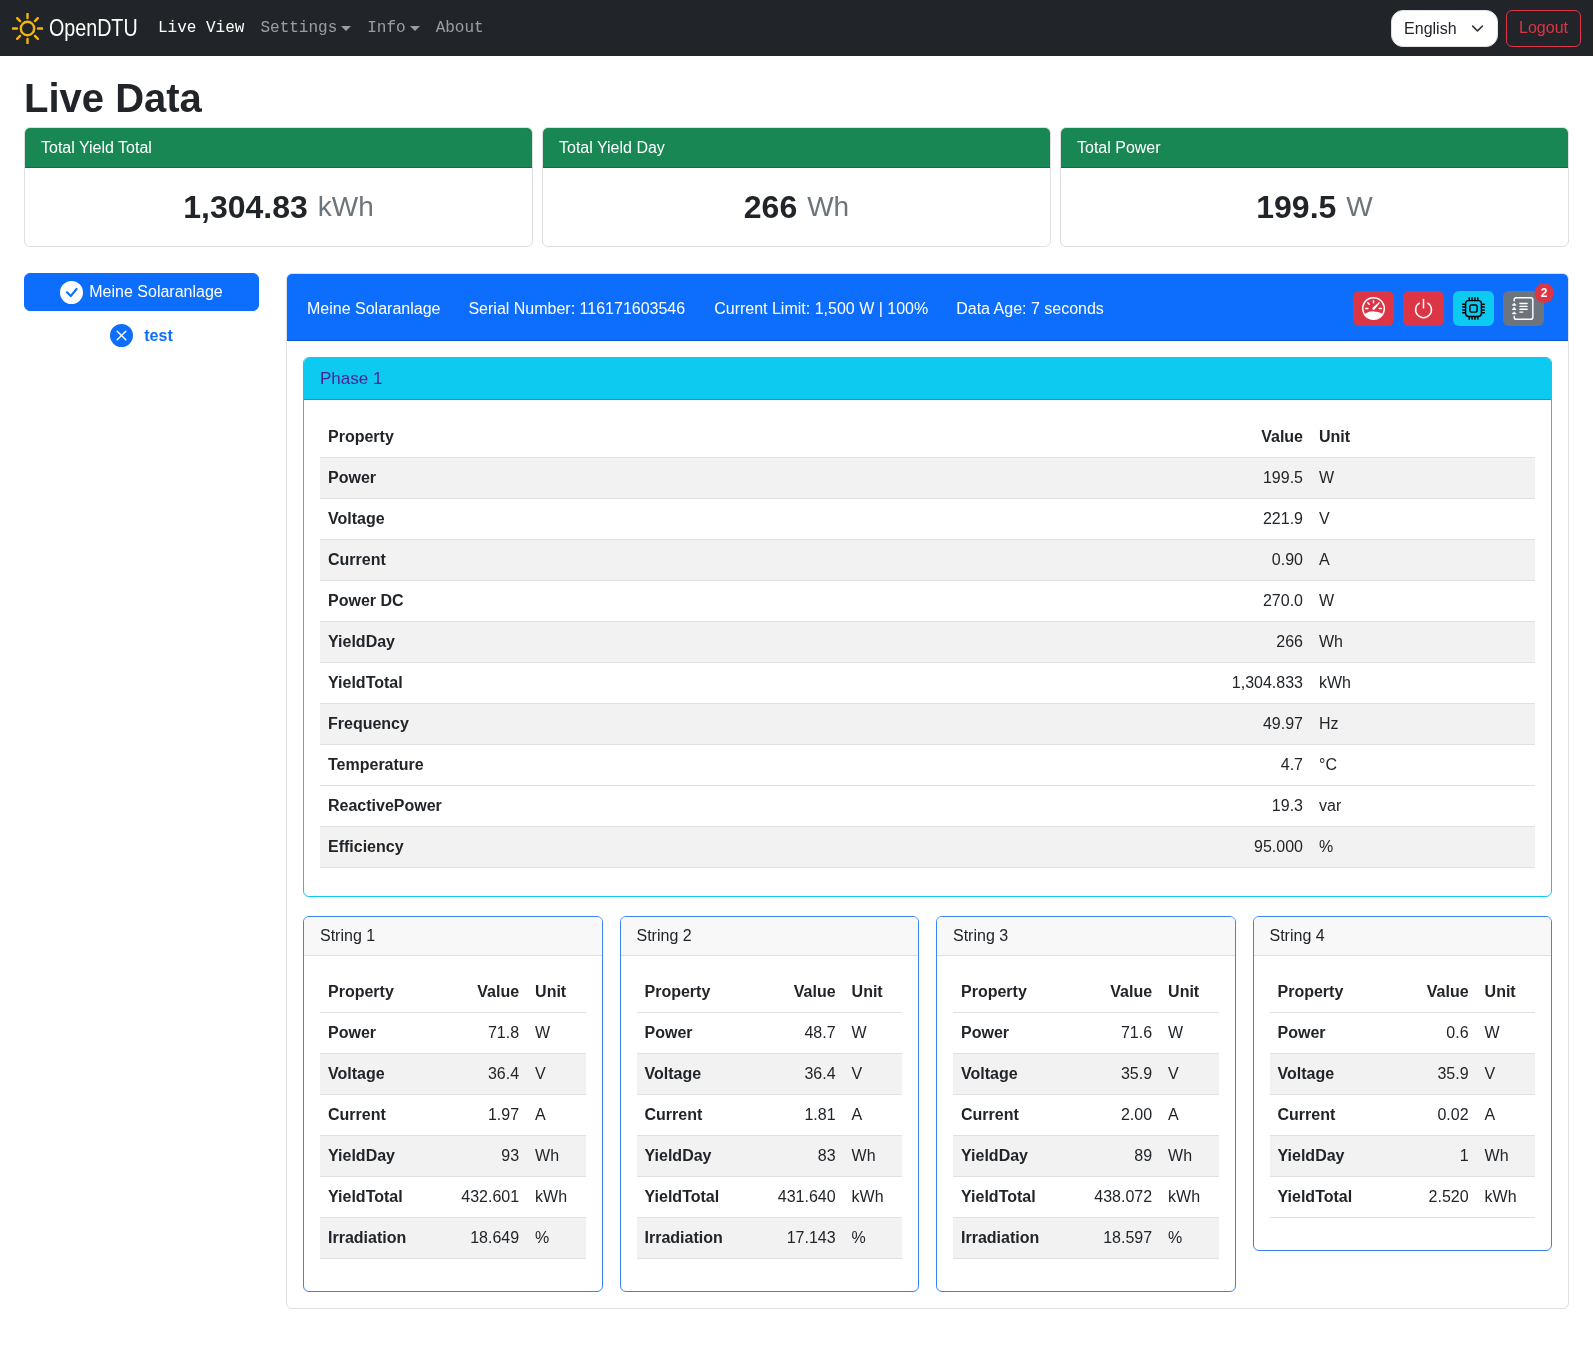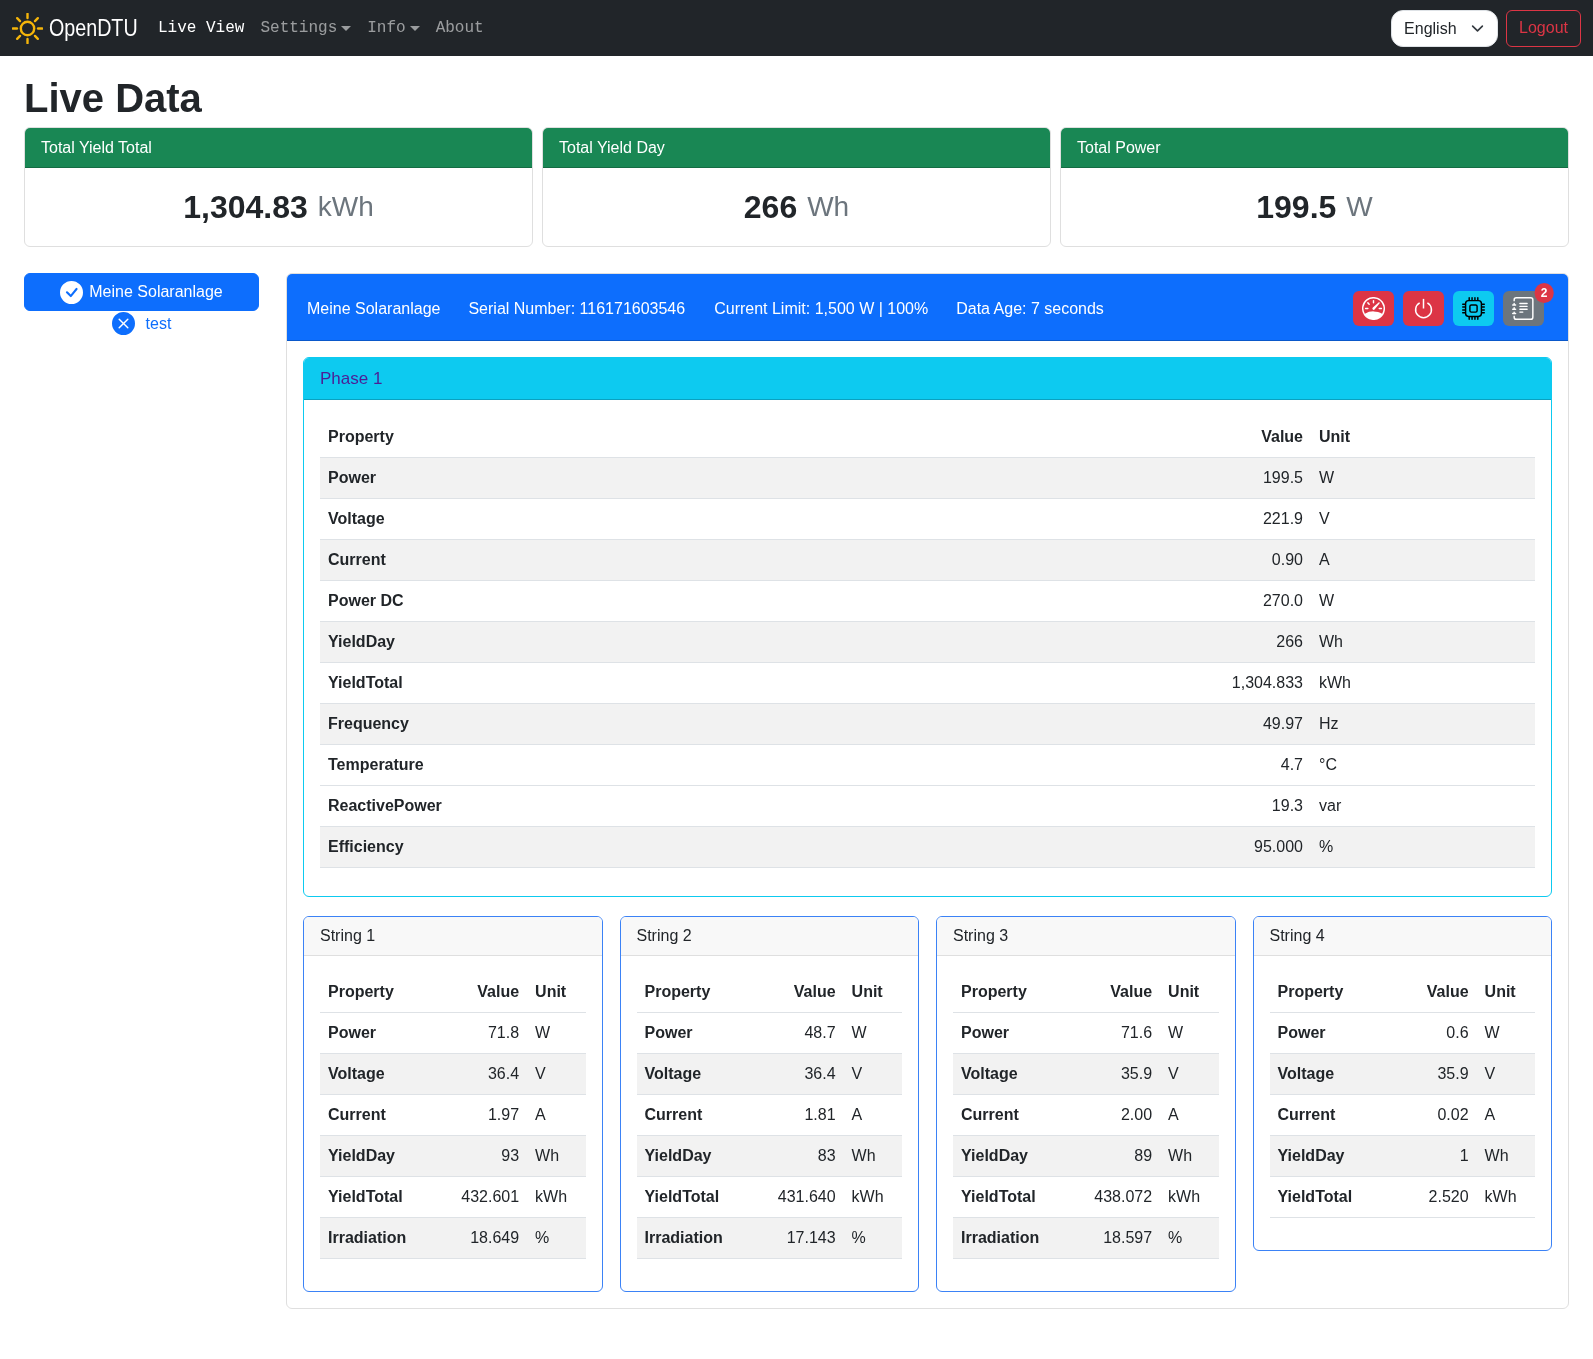--- a/index.html
+++ b/index.html
@@ -132,29 +132,30 @@
     color: #fff;
     font-family: inherit;
     font-size: 16px;
     display: flex;
     align-items: center;
     justify-content: center;
     gap: 6px;
     cursor: pointer;
   }
   .inv-unsel {
-    margin-top: 1px;
+    margin-top: 13px;
     display: flex;
     align-items: center;
     justify-content: center;
     gap: 11px;
     color: #0d6efd;
     font-size: 16px;
     cursor: pointer;
     text-decoration: none;
+    font-weight: bold;
   }
   
   .inv-card {
     flex: 1;
     border: 1px solid #dfdfdf;
     border-radius: 6px;
     background: #fff;
   }
   .inv-header {
     box-shadow: inset 0 -1px rgba(0,0,0,.2);

